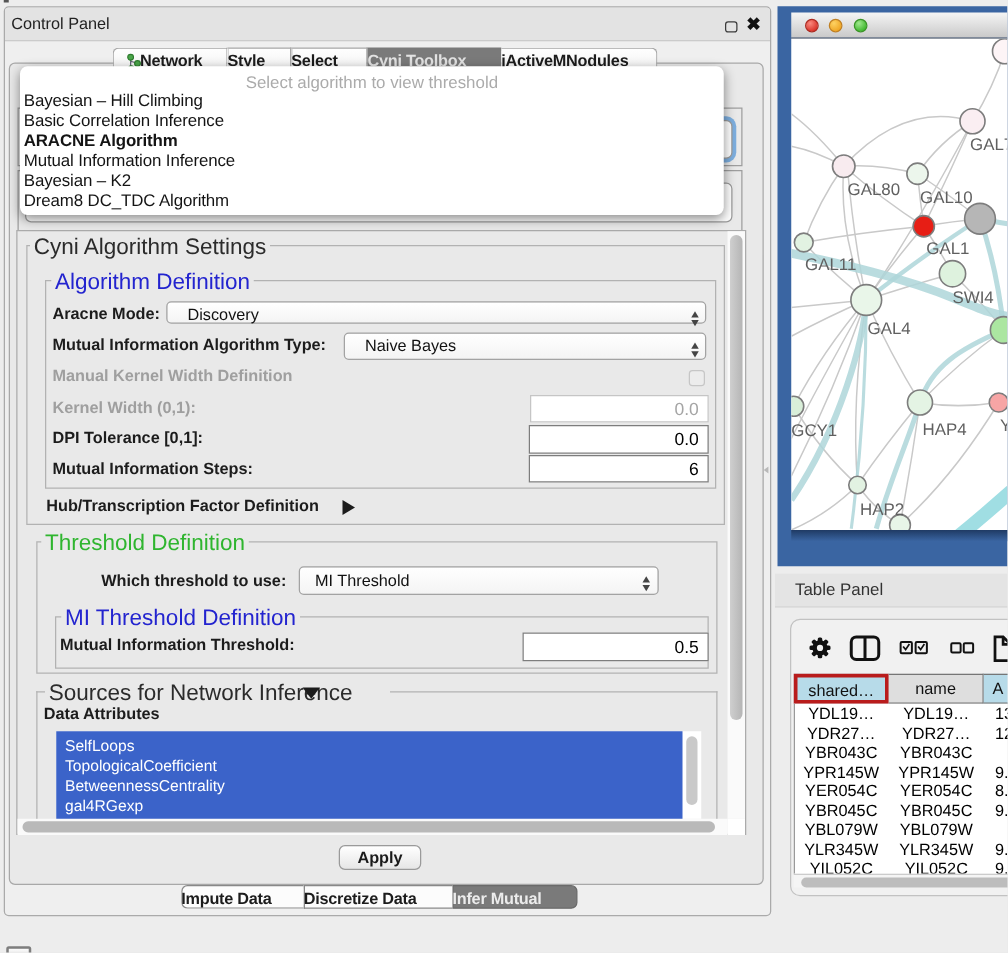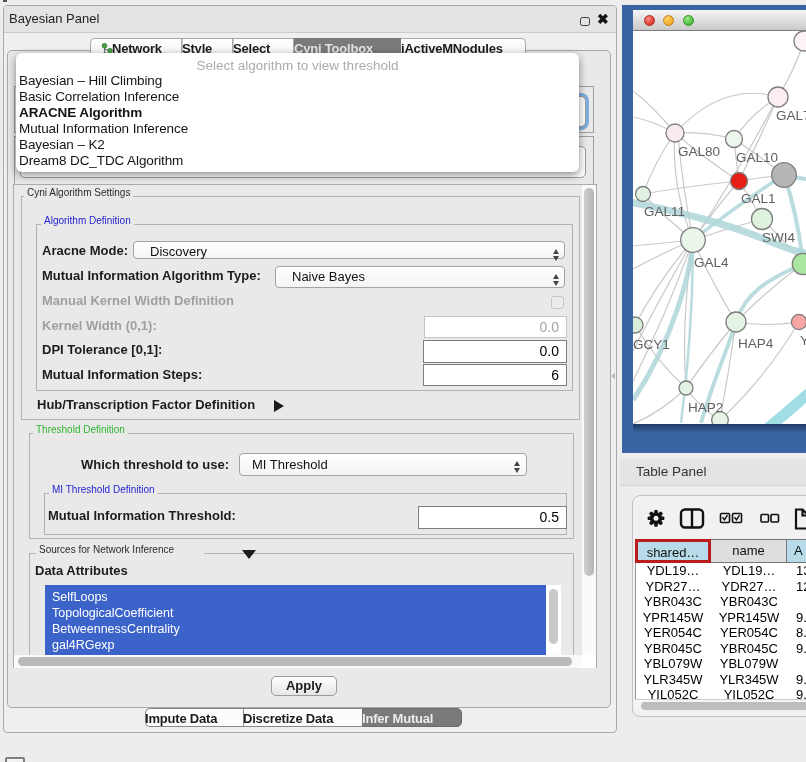--- a/index.html
+++ b/index.html
@@ -3,37 +3,37 @@
 <meta charset="utf-8">
 <style>
 *{margin:0;padding:0;box-sizing:border-box}
 html,body{width:806px;height:762px;overflow:hidden}
 body{font-family:"Liberation Sans",sans-serif;background:#ededed}
 #app{position:relative;width:806px;height:762px;overflow:hidden}
 .abs{position:absolute}
 .lbl{position:absolute;font-size:13px;font-weight:700;color:#1c1c1c;white-space:nowrap}
 .glbl{position:absolute;font-size:13px;font-weight:700;color:#9f9f9f;white-space:nowrap}
 .gb{position:absolute;border:1px solid #b2b2b2}
-.gbl{position:absolute;font-size:10px;color:#2b2b2b;background:#e9e9e9;padding:0 3px;white-space:nowrap}
+.gbl{position:absolute;font-size:18px;color:#2b2b2b;background:#e9e9e9;padding:0 3px;white-space:nowrap}
 .combo{position:absolute;background:linear-gradient(#ffffff,#f4f4f4);border:1px solid #a3a3a3;border-radius:4px}
 .combo .tx{position:absolute;left:16px;top:2px;font-size:13px;color:#111;white-space:nowrap}
 .arr{position:absolute;width:7px;height:18px}
 .arr:before{content:"";position:absolute;left:0;top:0;border:3.5px solid transparent;border-bottom:5px solid #444}
 .arr:after{content:"";position:absolute;left:0;top:10px;border:3.5px solid transparent;border-top:5px solid #444}
 .tf{position:absolute;background:#fff;border:1px solid #7d7d7d;font-size:14px;color:#000;text-align:right;padding:2px 7px 0 0}
 .tab{position:absolute;font-size:13px;font-weight:700;letter-spacing:-.2px;color:#1c1c1c;}
 .titem{font-size:13.5px;color:#141414;height:16px;line-height:16px;padding-left:3px;letter-spacing:-.1px;white-space:nowrap}
 </style>
 </head>
 <body>
 <div id="app">
 
 <div class="abs" id="cpwin" style="left:3px;top:5px;width:614px;height:728px;background:#efefef;border:1px solid #aaa;border-radius:4px;overflow:hidden">
   <div class="abs" style="left:0;top:0;width:614px;height:27px;background:#e3e3e3;border-bottom:1px solid #cbcbcb">
-    <div class="abs" style="left:5px;top:5px;font-size:13px;color:#222">Bayesian Panel</div>
+    <div class="abs" style="left:5px;top:5px;font-size:13px;color:#222">Control Panel</div>
     <div class="abs" style="left:576px;top:11px;width:10px;height:9px;border:1.5px solid #3c3c3c;border-radius:2.5px"></div>
     <div class="abs" style="left:593px;top:5px;font-size:14px;font-weight:700;color:#111">✖</div>
   </div>
 
   <div class="abs" style="left:3px;top:44px;width:604px;height:658px;background:#e9e9e9;border:1px solid #a8a8a8;border-radius:5px"></div>
 
   <div class="abs" style="left:86px;top:32px;width:92px;height:21px;background:linear-gradient(#fefefe,#f1f1f1);border:1px solid #a9a9a9;border-bottom:none;border-radius:5px 0 0 0"></div>
   <div class="abs" style="left:178px;top:32px;width:51px;height:21px;background:linear-gradient(#fefefe,#f1f1f1);border:1px solid #a9a9a9;border-left:none;border-bottom:none;box-shadow:inset 1px 0 0 #c9c9c9"></div>
   <div class="abs" style="left:229px;top:32px;width:61px;height:21px;background:linear-gradient(#fefefe,#f1f1f1);border:1px solid #a9a9a9;border-left:none;border-bottom:none;box-shadow:inset 1px 0 0 #c9c9c9"></div>
   <div class="abs" style="left:290px;top:32px;width:107px;height:21px;background:#7a7a7a"></div>

